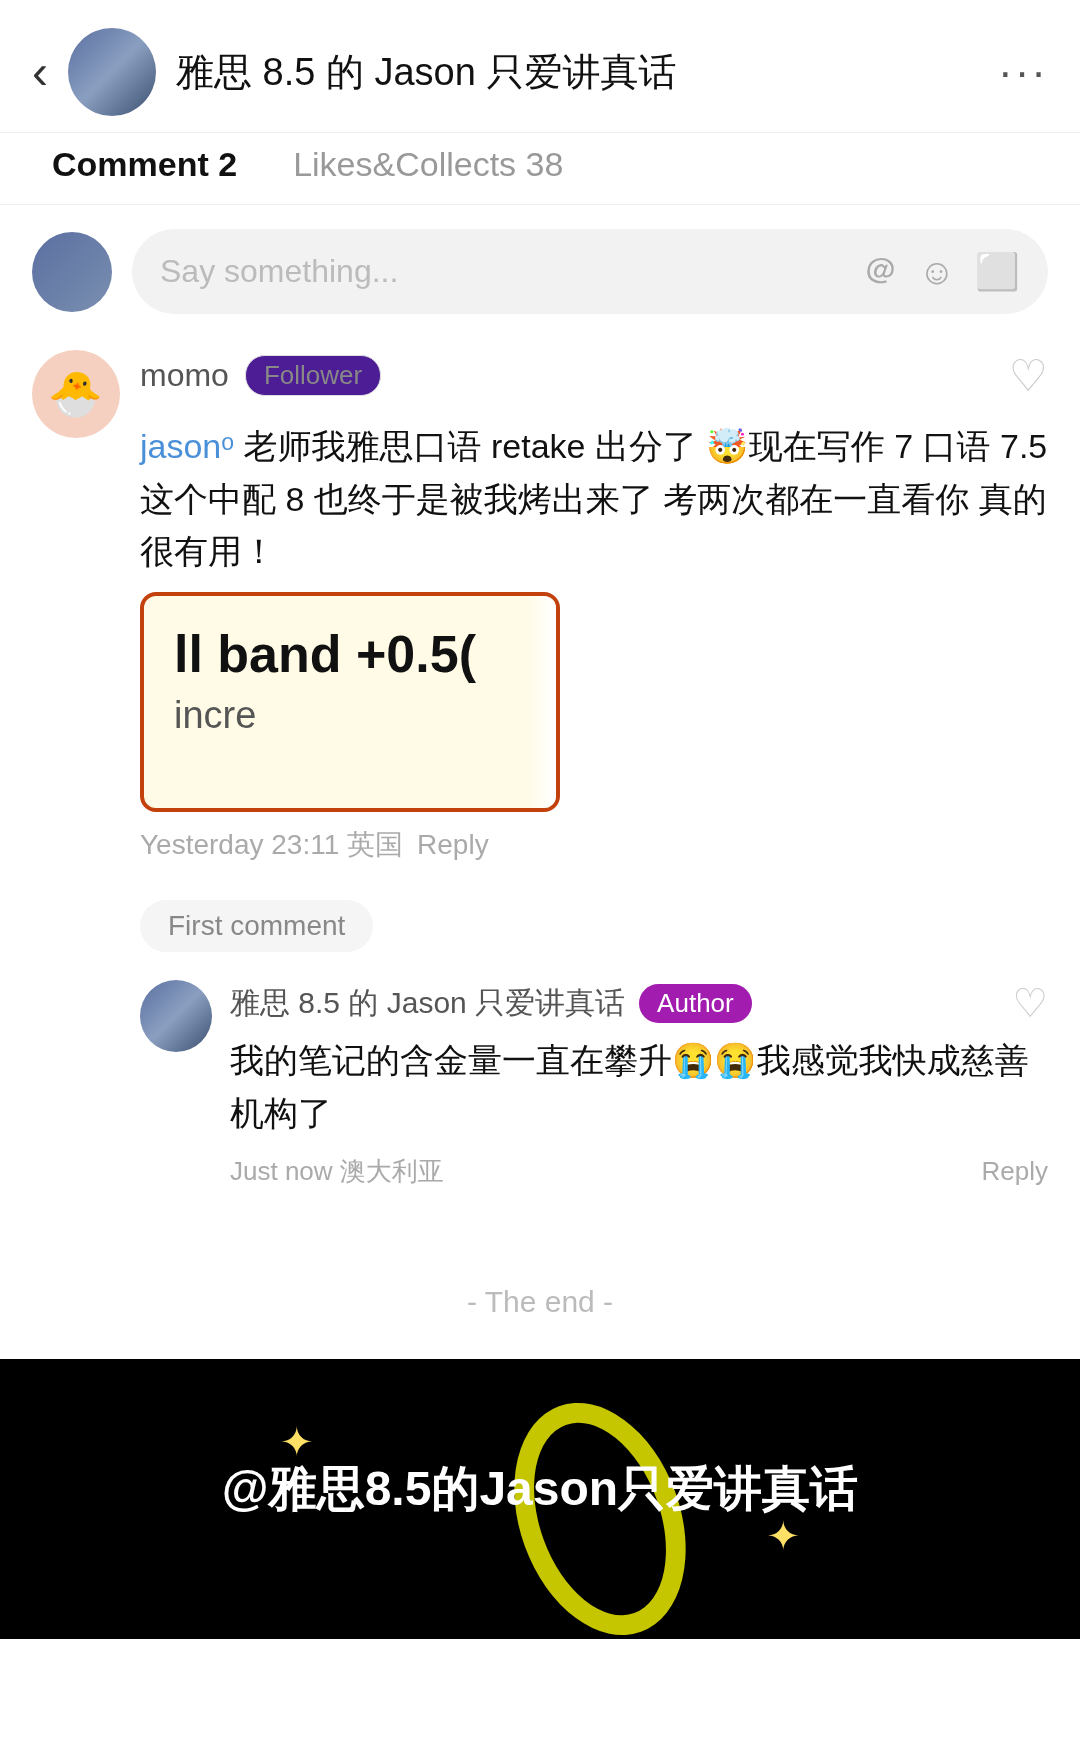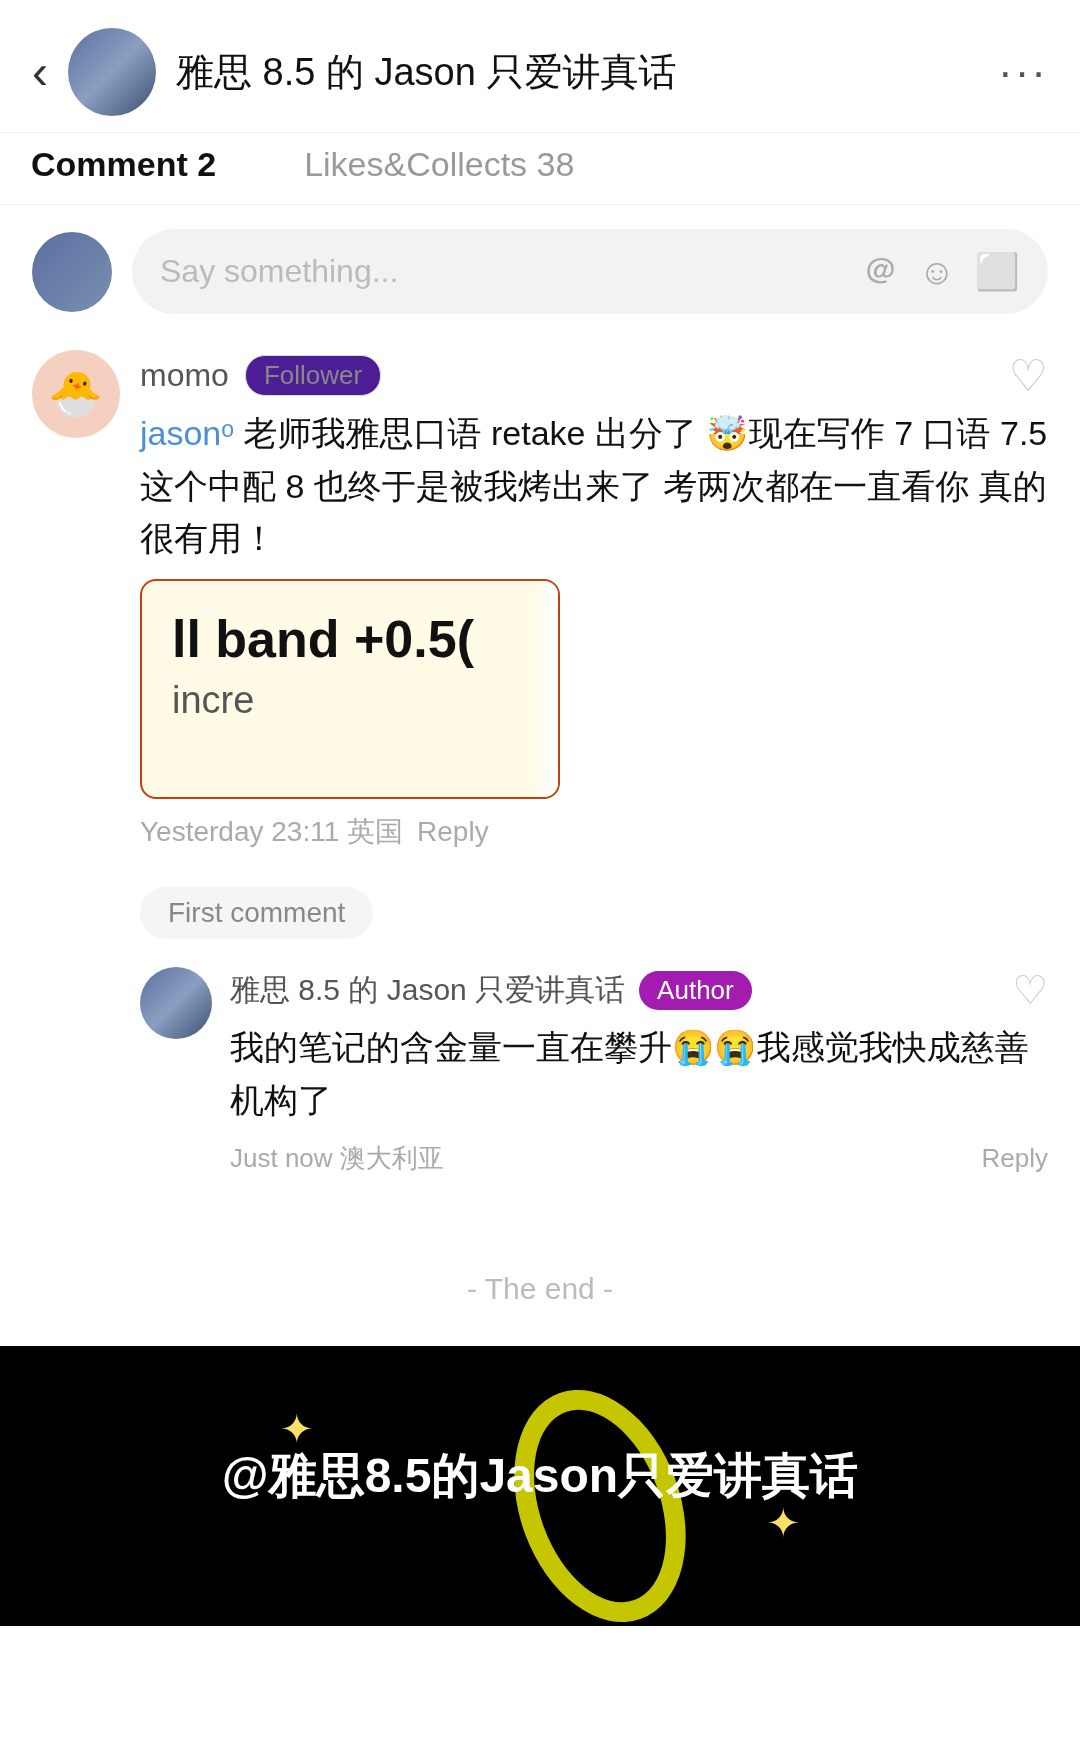--- a/index.html
+++ b/index.html
@@ -50,23 +50,22 @@
     }
     .header-more {
       font-size: 44px;
       color: #555;
       letter-spacing: 2px;
     }
 
     
     .tabs-bar {
       display: flex;
-      padding: 12px 40px 20px 20px;
-      gap: 88px;
-      margin-left: 11px;
+      padding: 12px 40px 20px 52px;
+      gap: 56px;
     }
     .tab-item {
       font-size: 34px;
       color: #999;
     }
     .tab-item.active {
       font-weight: 700;
       color: #111;
     }
 
@@ -145,21 +144,21 @@
       justify-content: center;
       font-size: 44px;
     }
     .comment-body {
       flex: 1;
     }
     .comment-meta {
       display: flex;
       align-items: center;
       gap: 16px;
-      margin-bottom: 6px;
+      margin-bottom: 19px;
     }
     .comment-username {
       font-size: 32px;
       color: #555;
       font-weight: 500;
     }
     .badge {
       border-radius: 20px;
       padding: 4px 18px;
       font-size: 26px;
@@ -183,21 +182,21 @@
     .comment-text .mention {
       color: #4a90d9;
     }
 
     
     .score-card {
       width: 420px;
       height: 220px;
       background: #fffbe6;
       border-radius: 16px;
-      border: 2px solid #c2410c;
+      border: 4px solid #c2410c;
       overflow: hidden;
       margin-bottom: 14px;
       position: relative;
     }
     .score-card-inner {
       padding: 28px 30px;
     }
     .score-card-row1 {
       font-size: 52px;
       font-weight: 700;

